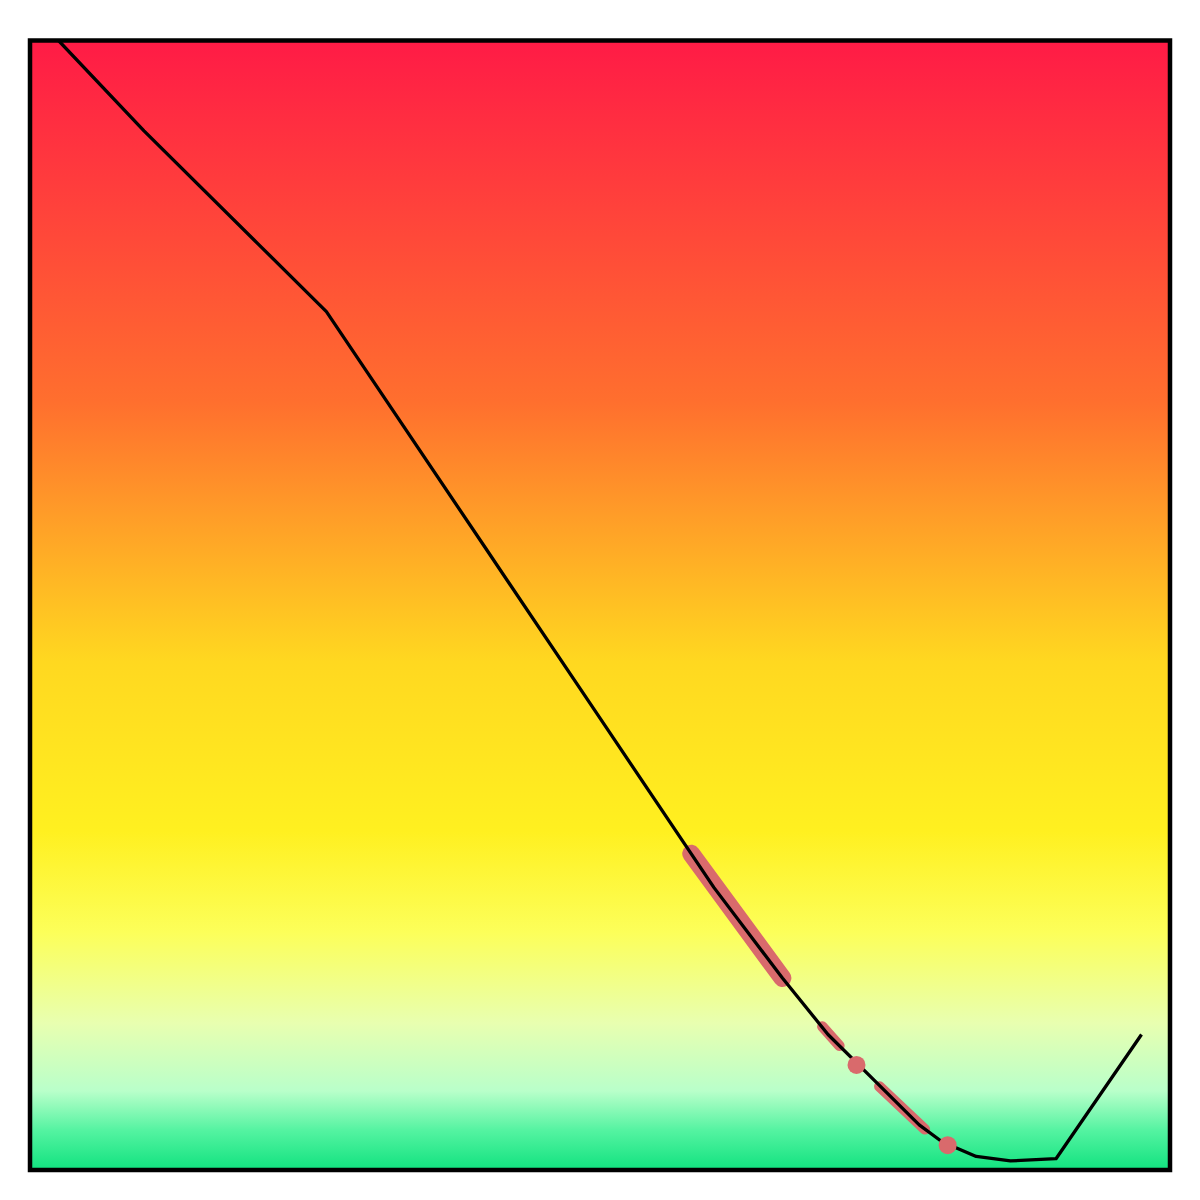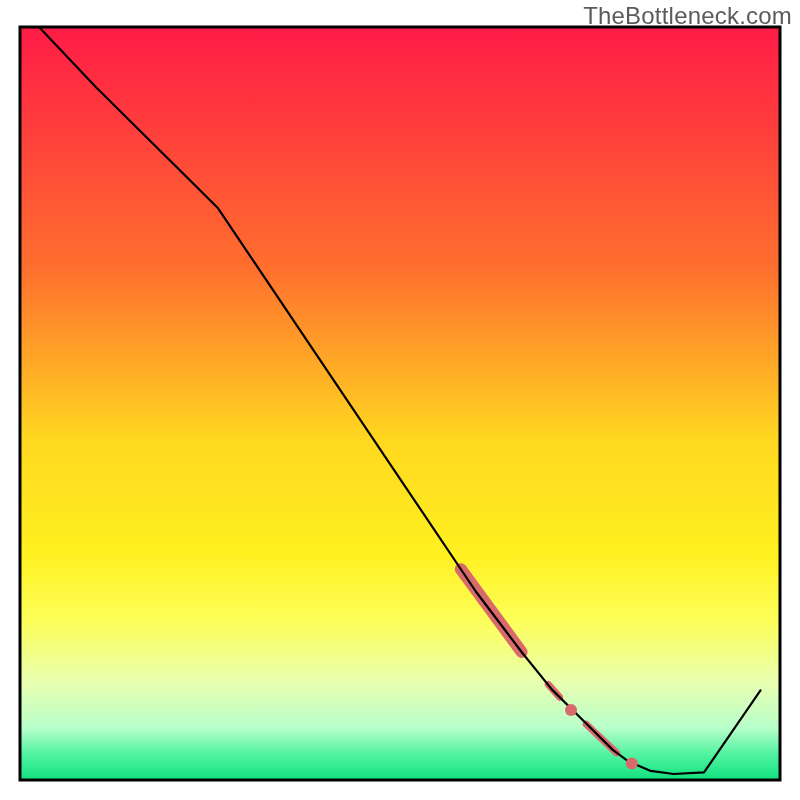--- a/index.html
+++ b/index.html
@@ -30,21 +30,20 @@
   svg.plot {
     position: absolute;
     left: 0;
     top: 0;
   }
 </style>
 </head>
 <body>
 
 <div class="chart-container">
-  <div class="watermark">TheBottleneck.com</div>
 
   <svg class="plot" width="800" height="800" viewBox="0 0 800 800">
     <defs>
       <linearGradient id="bg-grad" x1="0" y1="0" x2="0" y2="1">
           <stop offset="0.00%" stop-color="#ff1b46"></stop>
           <stop offset="32.00%" stop-color="#ff6f2e"></stop>
           <stop offset="55.00%" stop-color="#ffd820"></stop>
           <stop offset="70.00%" stop-color="#fff020"></stop>
           <stop offset="79.00%" stop-color="#fcff5a"></stop>
           <stop offset="87.00%" stop-color="#e8ffb0"></stop>

